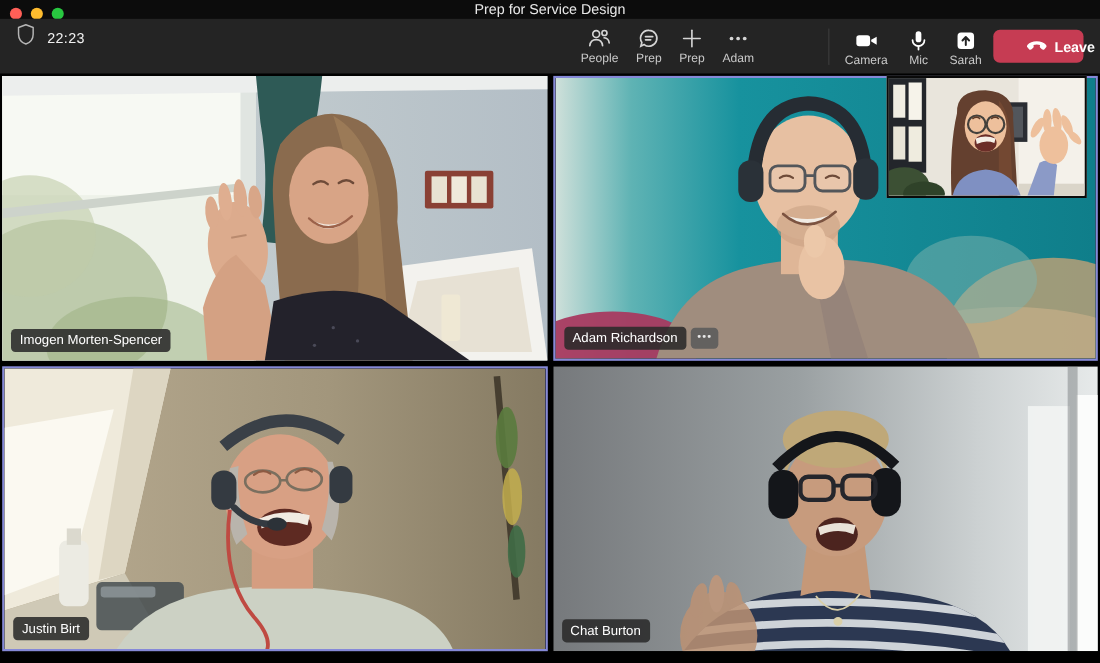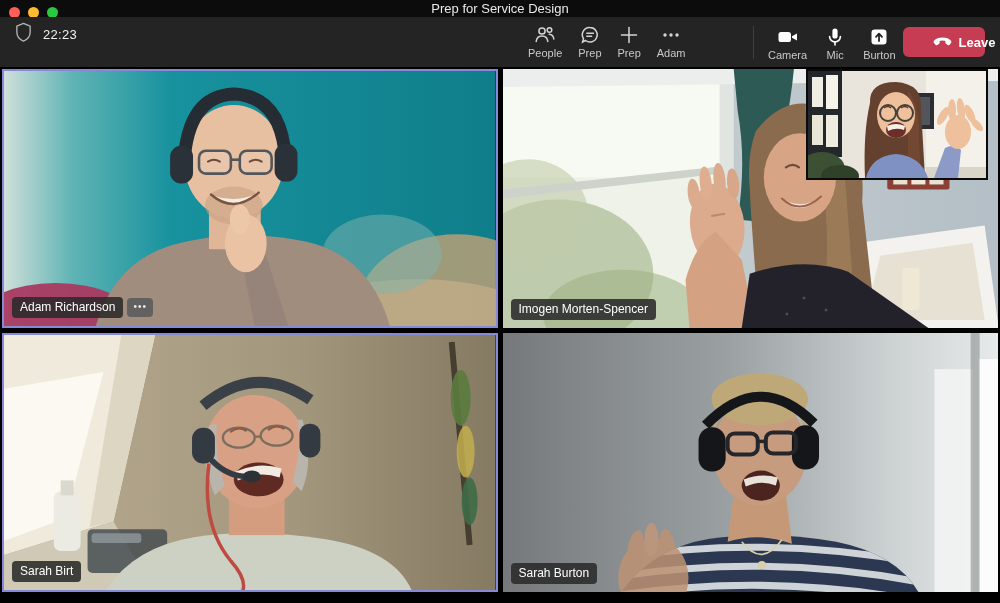--- a/index.html
+++ b/index.html
@@ -156,77 +156,36 @@
       </span>
       <span class="tlabel">Mic</span>
     </button>
     <button class="tool-btn">
       <span class="ticon">
         <svg width="20" height="20" viewBox="0 0 20 20">
           <rect x="2.5" y="2.5" width="15" height="15" rx="3.2" fill="#fff"></rect>
           <path d="M10,14 V7 M7,9.8 L10,6.6 L13,9.8" fill="none" stroke="#242424" stroke-width="1.8" stroke-linecap="round" stroke-linejoin="round"></path>
         </svg>
       </span>
-      <span class="tlabel">Burton</span>
+      <span class="tlabel">Sarah</span>
     </button>
   </div>
 
   <button class="leave-btn">
     <span>
       <svg width="19" height="10" viewBox="0 0 19 10">
         <path d="M9.5,0.6 C5.8,0.6 2.9,1.9 1.2,3.6 C0.5,4.3 0.4,5.3 1,6 L2.5,7.7 C3.1,8.4 4.1,8.4 4.8,7.8 L6.3,6.4 C6.7,6 6.8,5.5 6.7,5 L6.5,3.9 C7.4,3.6 8.4,3.4 9.5,3.4 C10.6,3.4 11.6,3.6 12.5,3.9 L12.3,5 C12.2,5.5 12.3,6 12.7,6.4 L14.2,7.8 C14.9,8.4 15.9,8.4 16.5,7.7 L18,6 C18.6,5.3 18.5,4.3 17.8,3.6 C16.1,1.9 13.2,0.6 9.5,0.6 Z" fill="#fff"></path>
       </svg>
     </span>
     <span>Leave</span>
   </button>
 </nav>
 
 <main class="stage">
   <div class="grid">
-
-    <section class="tile speaking">
-      <svg class="scene" viewBox="0 0 494 258" preserveAspectRatio="xMidYMid slice">
-        <defs>
-          <linearGradient id="adWall" x1="0" y1="0" x2="1" y2="0">
-            <stop offset="0" stop-color="#cfe0da"></stop>
-              <stop offset="0.14" stop-color="#5fb3b4"></stop>
-            <stop offset="0.34" stop-color="#17929e"></stop>
-              <stop offset="1" stop-color="#0f7e8a"></stop>
-          </linearGradient>
-        </defs>
-        <rect width="494" height="258" fill="url(#adWall)"></rect>
-        <ellipse cx="52" cy="250" rx="78" ry="36" fill="#a83a60" opacity="0.95"></ellipse>
-        <ellipse cx="455" cy="240" rx="100" ry="75" fill="#c2a176" opacity="0.8"></ellipse>
-        <ellipse cx="415" cy="258" rx="130" ry="48" fill="#cdb28a" opacity="0.6"></ellipse>
-        <ellipse cx="380" cy="185" rx="60" ry="40" fill="#7fb3ad" opacity="0.5"></ellipse>
-        <path d="M92,258 Q110,194 168,176 Q232,158 302,172 Q368,186 388,258 Z" fill="#a08d7e"></path>
-        <rect x="206" y="138" width="52" height="42" fill="#dfb697"></rect>
-        <ellipse cx="231" cy="92" rx="50" ry="57" fill="#e7c0a2"></ellipse>
-        <path d="M181,92 Q185,26 231,24 Q279,26 283,90" stroke="#262c33" stroke-width="13" fill="none"></path>
-        <rect x="167" y="76" width="23" height="38" rx="11" fill="#2a3138"></rect>
-        <rect x="272" y="74" width="23" height="38" rx="11" fill="#2a3138"></rect>
-        <rect x="196" y="81" width="32" height="23" rx="7" fill="#ffffff" opacity="0.1"></rect>
-        <rect x="196" y="81" width="32" height="23" rx="7" fill="none" stroke="#53565a" stroke-width="2.6"></rect>
-        <rect x="237" y="81" width="32" height="23" rx="7" fill="#ffffff" opacity="0.1"></rect>
-        <rect x="237" y="81" width="32" height="23" rx="7" fill="none" stroke="#53565a" stroke-width="2.6"></rect>
-        <line x1="228" y1="90" x2="237" y2="90" stroke="#53565a" stroke-width="2.6"></line>
-        <path d="M205,92 q6,-4 12,0" stroke="#6e4b39" stroke-width="2" fill="none" stroke-linecap="round"></path>
-        <path d="M247,92 q6,-4 12,0" stroke="#6e4b39" stroke-width="2" fill="none" stroke-linecap="round"></path>
-        <ellipse cx="231" cy="136" rx="29" ry="19" fill="#c79e82" opacity="0.55"></ellipse>
-        <path d="M209,126 Q231,146 255,124 Q233,134 209,126 Z" fill="#f2ece4"></path>
-        <path d="M208,125 Q231,145 256,123" stroke="#7c5340" stroke-width="2.4" fill="none" stroke-linecap="round"></path>
-        <path d="M252,258 L240,196 Q247,178 262,182 L286,258 Z" fill="#96847a"></path>
-        <ellipse cx="243" cy="174" rx="21" ry="29" fill="#e9c3a4"></ellipse>
-        <ellipse cx="237" cy="150" rx="10" ry="15" fill="#ecc8a9"></ellipse>
-      </svg>
-      <div class="chip-row">
-        <span class="name-chip">Adam Richardson</span>
-        <button class="more-chip">•••</button>
-      </div>
-    </section>
 
     <section class="tile">
       <svg class="scene" viewBox="0 0 494 258" preserveAspectRatio="xMidYMid slice">
         <rect width="494" height="258" fill="#b7c0c5"></rect>
         <rect width="494" height="258" fill="url(#imWall)"></rect>
         <defs>
           <linearGradient id="imWall" x1="0" y1="0" x2="1" y2="0">
             <stop offset="0" stop-color="#dfe5e2"></stop>
               <stop offset="0.45" stop-color="#c2cbce"></stop>
               <stop offset="1" stop-color="#b3bec6"></stop>
@@ -270,20 +229,61 @@
           <circle cx="283" cy="244" r="1.5" fill="#4a4a58"></circle>
       </svg>
       <div class="chip-row">
         <span class="name-chip">Imogen Morten-Spencer</span>
       </div>
     </section>
 
     <section class="tile speaking">
       <svg class="scene" viewBox="0 0 494 258" preserveAspectRatio="xMidYMid slice">
         <defs>
+          <linearGradient id="adWall" x1="0" y1="0" x2="1" y2="0">
+            <stop offset="0" stop-color="#cfe0da"></stop>
+              <stop offset="0.14" stop-color="#5fb3b4"></stop>
+            <stop offset="0.34" stop-color="#17929e"></stop>
+              <stop offset="1" stop-color="#0f7e8a"></stop>
+          </linearGradient>
+        </defs>
+        <rect width="494" height="258" fill="url(#adWall)"></rect>
+        <ellipse cx="52" cy="250" rx="78" ry="36" fill="#a83a60" opacity="0.95"></ellipse>
+        <ellipse cx="455" cy="240" rx="100" ry="75" fill="#c2a176" opacity="0.8"></ellipse>
+        <ellipse cx="415" cy="258" rx="130" ry="48" fill="#cdb28a" opacity="0.6"></ellipse>
+        <ellipse cx="380" cy="185" rx="60" ry="40" fill="#7fb3ad" opacity="0.5"></ellipse>
+        <path d="M92,258 Q110,194 168,176 Q232,158 302,172 Q368,186 388,258 Z" fill="#a08d7e"></path>
+        <rect x="206" y="138" width="52" height="42" fill="#dfb697"></rect>
+        <ellipse cx="231" cy="92" rx="50" ry="57" fill="#e7c0a2"></ellipse>
+        <path d="M181,92 Q185,26 231,24 Q279,26 283,90" stroke="#262c33" stroke-width="13" fill="none"></path>
+        <rect x="167" y="76" width="23" height="38" rx="11" fill="#2a3138"></rect>
+        <rect x="272" y="74" width="23" height="38" rx="11" fill="#2a3138"></rect>
+        <rect x="196" y="81" width="32" height="23" rx="7" fill="#ffffff" opacity="0.1"></rect>
+        <rect x="196" y="81" width="32" height="23" rx="7" fill="none" stroke="#53565a" stroke-width="2.6"></rect>
+        <rect x="237" y="81" width="32" height="23" rx="7" fill="#ffffff" opacity="0.1"></rect>
+        <rect x="237" y="81" width="32" height="23" rx="7" fill="none" stroke="#53565a" stroke-width="2.6"></rect>
+        <line x1="228" y1="90" x2="237" y2="90" stroke="#53565a" stroke-width="2.6"></line>
+        <path d="M205,92 q6,-4 12,0" stroke="#6e4b39" stroke-width="2" fill="none" stroke-linecap="round"></path>
+        <path d="M247,92 q6,-4 12,0" stroke="#6e4b39" stroke-width="2" fill="none" stroke-linecap="round"></path>
+        <ellipse cx="231" cy="136" rx="29" ry="19" fill="#c79e82" opacity="0.55"></ellipse>
+        <path d="M209,126 Q231,146 255,124 Q233,134 209,126 Z" fill="#f2ece4"></path>
+        <path d="M208,125 Q231,145 256,123" stroke="#7c5340" stroke-width="2.4" fill="none" stroke-linecap="round"></path>
+        <path d="M252,258 L240,196 Q247,178 262,182 L286,258 Z" fill="#96847a"></path>
+        <ellipse cx="243" cy="174" rx="21" ry="29" fill="#e9c3a4"></ellipse>
+        <ellipse cx="237" cy="150" rx="10" ry="15" fill="#ecc8a9"></ellipse>
+      </svg>
+      <div class="chip-row">
+        <span class="name-chip">Adam Richardson</span>
+        <button class="more-chip">•••</button>
+      </div>
+    </section>
+
+    <section class="tile speaking">
+      <svg class="scene" viewBox="0 0 494 258" preserveAspectRatio="xMidYMid slice">
+        <defs>
           <linearGradient id="juWall" x1="0" y1="0" x2="1" y2="0">
             <stop offset="0" stop-color="#b9ac92"></stop>
               <stop offset="0.6" stop-color="#a2967c"></stop>
               <stop offset="1" stop-color="#857a62"></stop>
           </linearGradient>
         </defs>
         <rect width="494" height="258" fill="url(#juWall)"></rect>
         <polygon points="0,0 152,0 110,188 0,222" fill="#efeadb"></polygon>
         <polygon points="0,55 100,38 62,185 0,208" fill="#fbf9f1"></polygon>
         <polygon points="118,0 152,0 110,188 86,194" fill="#ddd6c2"></polygon>
@@ -311,21 +311,21 @@
         <line x1="252" y1="103" x2="258" y2="103" stroke="#7a6f5f" stroke-width="2.4"></line>
         <path d="M228,98 q8,-6 15,-1" stroke="#8c5a42" stroke-width="2" fill="none" stroke-linecap="round"></path>
         <path d="M266,96 q8,-6 15,-1" stroke="#8c5a42" stroke-width="2" fill="none" stroke-linecap="round"></path>
         <ellipse cx="256" cy="146" rx="25" ry="17" fill="#5e2a22"></ellipse>
         <path d="M233,138 Q256,128 279,135 L277,144 Q256,137 235,147 Z" fill="#f1ebe2"></path>
         <path d="M210,128 Q226,144 247,143" stroke="#343a41" stroke-width="6" fill="none" stroke-linecap="round"></path>
         <ellipse cx="249" cy="143" rx="9" ry="6" fill="#2c3238"></ellipse>
         <path d="M206,130 Q198,192 228,228 Q244,246 240,258" stroke="#bf4a42" stroke-width="3.5" fill="none"></path>
       </svg>
       <div class="chip-row">
-        <span class="name-chip">Sarah Birt</span>
+        <span class="name-chip">Justin Birt</span>
       </div>
     </section>
 
     <section class="tile">
       <svg class="scene" viewBox="0 0 494 258" preserveAspectRatio="xMidYMid slice">
         <defs>
           <linearGradient id="saWall" x1="0" y1="0" x2="1" y2="0">
             <stop offset="0" stop-color="#76797c"></stop>
               <stop offset="0.45" stop-color="#9aa0a2"></stop>
             <stop offset="0.78" stop-color="#ccd1d2"></stop>
@@ -360,21 +360,21 @@
         <path d="M238,208 Q258,234 278,206" stroke="#d9cfa8" stroke-width="1.6" fill="none"></path>
         <circle cx="258" cy="231" r="4" fill="#d9cfa8"></circle>
         <g opacity="0.85">
           <ellipse cx="150" cy="244" rx="35" ry="40" fill="#bd9274"></ellipse>
           <ellipse cx="132" cy="212" rx="7" ry="16" fill="#bd9274" transform="rotate(14 132 212)"></ellipse>
           <ellipse cx="148" cy="206" rx="7" ry="17" fill="#c2977a"></ellipse>
           <ellipse cx="164" cy="210" rx="7" ry="15" fill="#bd9274" transform="rotate(-12 164 210)"></ellipse>
         </g>
       </svg>
       <div class="chip-row">
-        <span class="name-chip">Sarah Burton</span>
+        <span class="name-chip">Chat Burton</span>
       </div>
     </section>
   </div>
 
   <div class="pip">
     <svg viewBox="0 0 178 107" preserveAspectRatio="xMidYMid slice">
       <rect width="178" height="107" fill="#e9e5dc"></rect>
       <rect x="118" y="0" width="60" height="107" fill="#f4f1ea"></rect>
       <rect x="0" y="0" width="34" height="86" fill="#23262b"></rect>
       <rect x="4" y="6" width="11" height="30" fill="#f0ede2"></rect>

